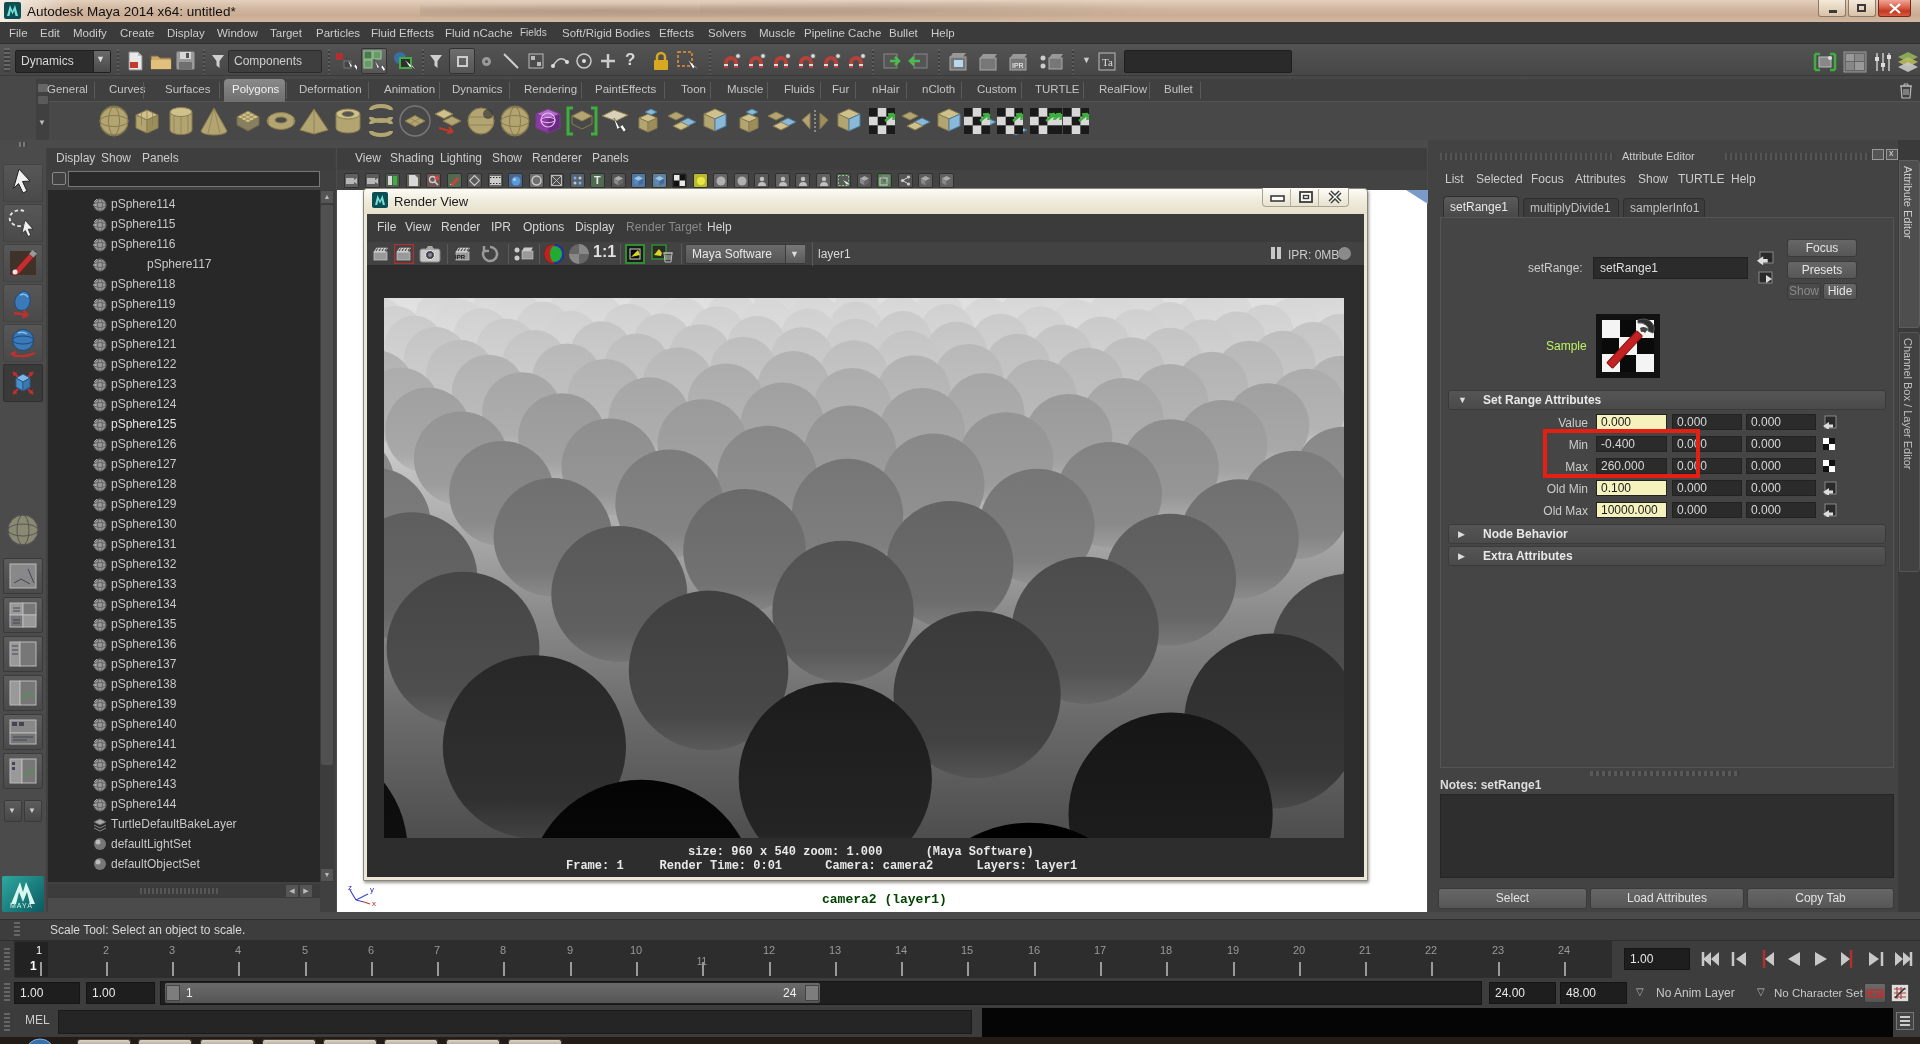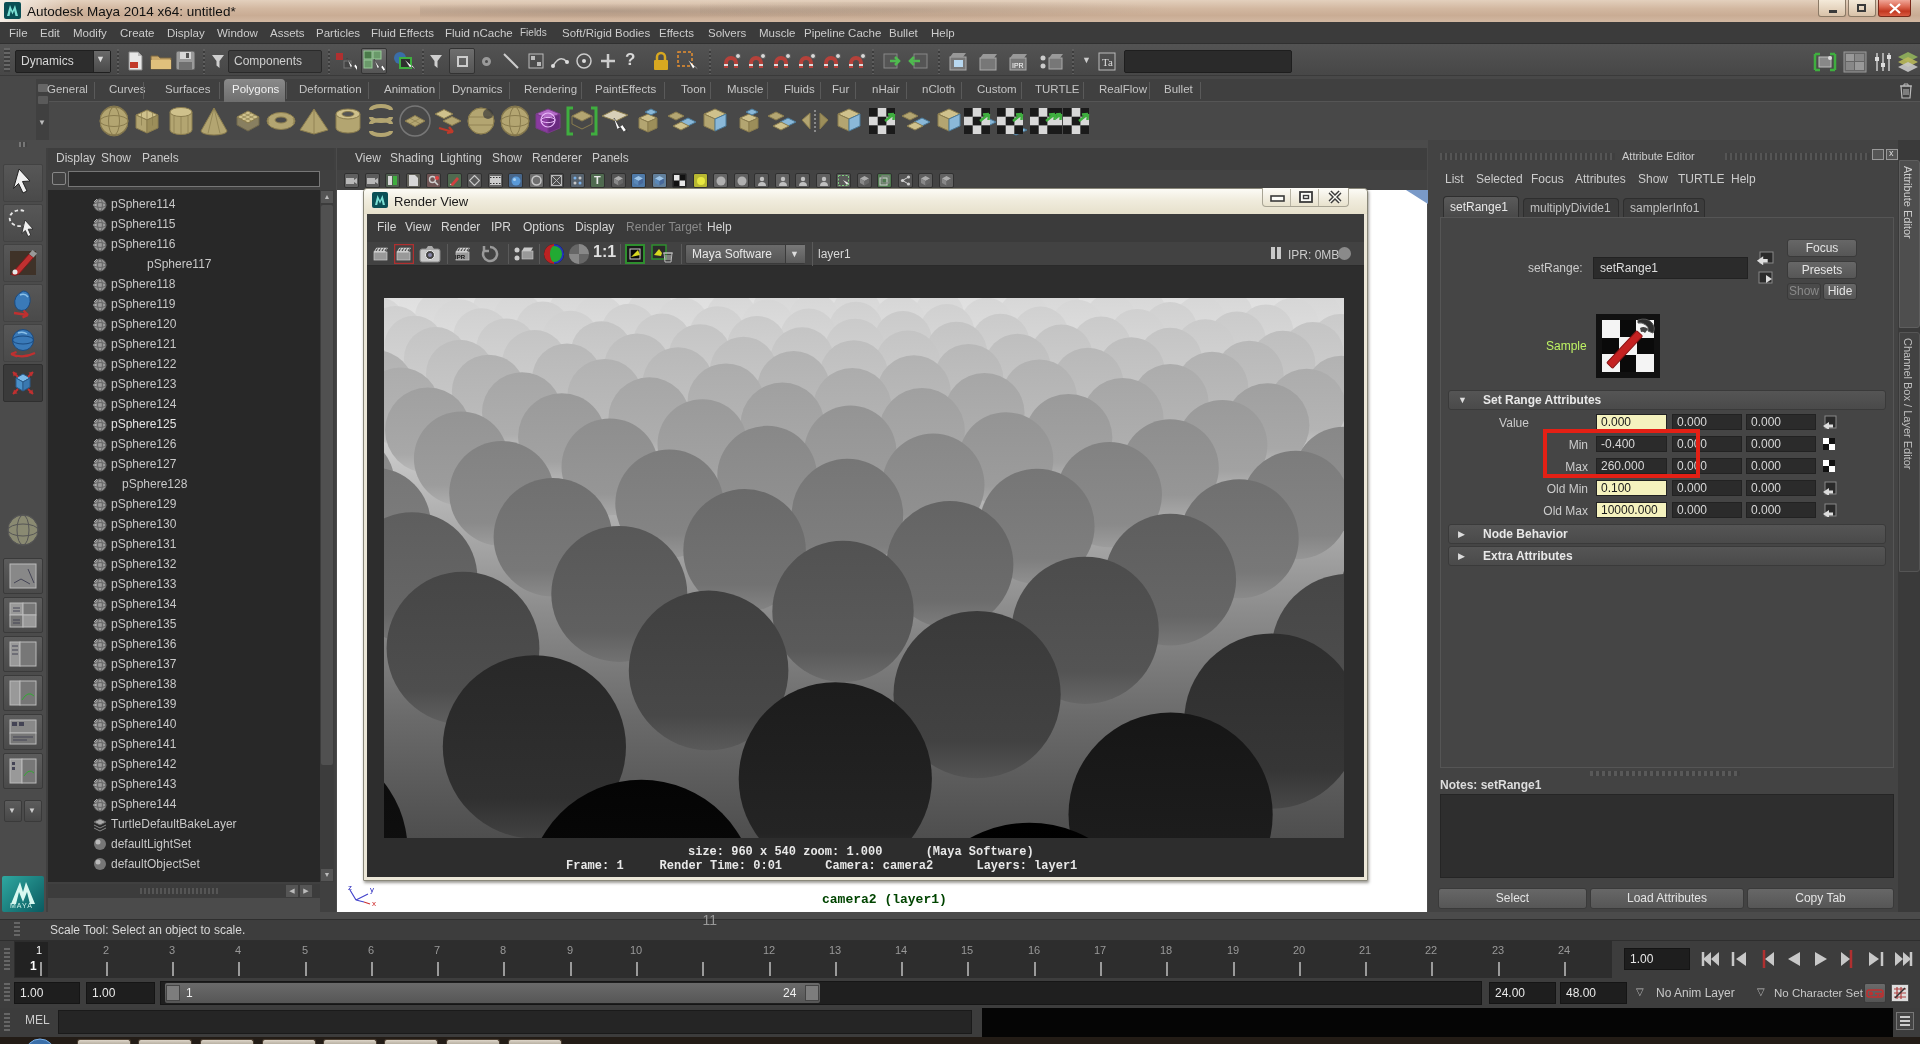--- a/index.html
+++ b/index.html
@@ -22,21 +22,21 @@
 <svg class="ab" style="left:1884px;top:2px;" width="22" height="13">
     <path d="M6 2 L16 11 M16 2 L6 11" stroke="#fff" stroke-width="2.2"></path>
   </svg>
 <div style="position:absolute;left:0px;top:22px;width:1920px;height:22px;background:#3b3b3b;border-bottom:1px solid #303030;"></div>
 <span class="tx" style="left:9px;top:27px;font-size:11.5px;color:#cccccc;">File</span>
 <span class="tx" style="left:40px;top:27px;font-size:11.5px;color:#cccccc;">Edit</span>
 <span class="tx" style="left:73px;top:27px;font-size:11.5px;color:#cccccc;">Modify</span>
 <span class="tx" style="left:120px;top:27px;font-size:11.5px;color:#cccccc;">Create</span>
 <span class="tx" style="left:167px;top:27px;font-size:11.5px;color:#cccccc;">Display</span>
 <span class="tx" style="left:217px;top:27px;font-size:11.5px;color:#cccccc;">Window</span>
-<span class="tx" style="left:270px;top:27px;font-size:11.5px;color:#cccccc;">Assets</span>
+<span class="tx" style="left:270px;top:27px;font-size:11.5px;color:#cccccc;">Target</span>
 <span class="tx" style="left:316px;top:27px;font-size:11.5px;color:#cccccc;">Particles</span>
 <span class="tx" style="left:371px;top:27px;font-size:11.5px;color:#cccccc;">Fluid Effects</span>
 <span class="tx" style="left:445px;top:27px;font-size:11.5px;color:#cccccc;">Fluid nCache</span>
 <span class="tx" style="left:520px;top:27px;font-size:10px;color:#cccccc;">Fields</span>
 <span class="tx" style="left:562px;top:27px;font-size:11.5px;color:#cccccc;">Soft/Rigid Bodies</span>
 <span class="tx" style="left:659px;top:27px;font-size:11.5px;color:#cccccc;">Effects</span>
 <span class="tx" style="left:708px;top:27px;font-size:11.5px;color:#cccccc;">Solvers</span>
 <span class="tx" style="left:759px;top:27px;font-size:11.5px;color:#cccccc;">Muscle</span>
 <span class="tx" style="left:804px;top:27px;font-size:11.5px;color:#cccccc;">Pipeline Cache</span>
 <span class="tx" style="left:889px;top:27px;font-size:11.5px;color:#cccccc;">Bullet</span>
@@ -684,21 +684,21 @@
     <ellipse cx="8" cy="8" rx="2.4" ry="6" fill="none" stroke="#666"></ellipse>
     <path d="M2 5 l3 -3 M1 8 h3" stroke="#ccc" stroke-width="0.8"></path>
   </svg>
 <span class="tx" style="left:111px;top:457px;font-size:12px;color:#c8c8c8;">pSphere127</span>
 <svg class="ab" style="left:92px;top:477;" width="15" height="15">
     <circle cx="8" cy="8" r="6" fill="#9a9a9a" stroke="#666"></circle>
     <ellipse cx="8" cy="8" rx="6" ry="2.4" fill="none" stroke="#666"></ellipse>
     <ellipse cx="8" cy="8" rx="2.4" ry="6" fill="none" stroke="#666"></ellipse>
     <path d="M2 5 l3 -3 M1 8 h3" stroke="#ccc" stroke-width="0.8"></path>
   </svg>
-<span class="tx" style="left:111px;top:477px;font-size:12px;color:#c8c8c8;margin-left:11px;">pSphere128</span>
+<span class="tx" style="left:111px;top:477px;font-size:12px;color:#c8c8c8;">pSphere128</span>
 <svg class="ab" style="left:92px;top:497;" width="15" height="15">
     <circle cx="8" cy="8" r="6" fill="#9a9a9a" stroke="#666"></circle>
     <ellipse cx="8" cy="8" rx="6" ry="2.4" fill="none" stroke="#666"></ellipse>
     <ellipse cx="8" cy="8" rx="2.4" ry="6" fill="none" stroke="#666"></ellipse>
     <path d="M2 5 l3 -3 M1 8 h3" stroke="#ccc" stroke-width="0.8"></path>
   </svg>
 <span class="tx" style="left:111px;top:497px;font-size:12px;color:#c8c8c8;">pSphere129</span>
 <svg class="ab" style="left:92px;top:517;" width="15" height="15">
     <circle cx="8" cy="8" r="6" fill="#9a9a9a" stroke="#666"></circle>
     <ellipse cx="8" cy="8" rx="6" ry="2.4" fill="none" stroke="#666"></ellipse>
@@ -1653,21 +1653,21 @@
     <rect x="40" y="40" width="18" height="18" fill="#f4f4f4"></rect>
     <g transform="rotate(-47 30 34)">
       <rect x="6" y="30" width="44" height="8" rx="1" fill="#c42222" stroke="#8a1414"></rect>
     </g>
     <path d="M42 6 q9 -3 14 3 q4 5 1 10 l-5 -2 q1 -4 -2 -6 q-4 -3 -8 -2 z" fill="#2e2e2e" stroke="#555"></path>
     <path d="M44 14 a7 7 0 0 1 8 1 l-3 4 a4 4 0 0 0 -4 -1 z" fill="#444"></path>
   </svg>
 <div style="position:absolute;left:1448px;top:390px;width:438px;height:20px;background:linear-gradient(180deg,#555,#4a4a4a);border:1px solid #3a3a3a;border-radius:3px;"></div>
 <span class="tx" style="left:1458px;top:395px;font-size:9px;color:#dddddd;">▼</span>
 <span class="tx" style="left:1483px;top:393px;font-size:12px;font-weight:bold;color:#e8e8e8;">Set Range Attributes</span>
-<div class="tx" style="left:1440px;top:416px;width:148px;font-size:12px;color:#cccccc;text-align:center;">Value</div>
+<div class="tx" style="left:1440px;top:416px;width:148px;font-size:12px;color:#cccccc;text-align:right;">Value</div>
 <div style="position:absolute;left:1596px;top:414px;width:71px;height:16px;background:#f5f2be;border:1px solid #222;"></div>
 <span class="tx" style="left:1601px;top:415px;font-size:12px;color:#1a1a1a;">0.000</span>
 <div style="position:absolute;left:1672px;top:414px;width:70px;height:16px;background:#2b2b2b;border:1px solid #222;"></div>
 <span class="tx" style="left:1677px;top:415px;font-size:12px;color:#d8d8d8;">0.000</span>
 <div style="position:absolute;left:1746px;top:414px;width:70px;height:16px;background:#2b2b2b;border:1px solid #222;"></div>
 <span class="tx" style="left:1751px;top:415px;font-size:12px;color:#d8d8d8;">0.000</span>
 <svg class="ab" style="left:1822px;top:415px;" width="15" height="14">
     <rect x="3" y="1" width="11" height="12" fill="#2a2a2a" stroke="#888"></rect>
     <path d="M1 11 l6 -4 v2.5 h4 v3 h-4 v2.5 z" fill="#ddd"></path>
   </svg>
@@ -1760,21 +1760,21 @@
 <div class="tx" style="left:356px;top:944px;width:30px;text-align:center;font-size:11px;color:#999999;">6</div>
 <div style="position:absolute;left:371px;top:962px;width:2px;height:14px;background:#9a9a9a;"></div>
 <div class="tx" style="left:422px;top:944px;width:30px;text-align:center;font-size:11px;color:#999999;">7</div>
 <div style="position:absolute;left:437px;top:962px;width:2px;height:14px;background:#9a9a9a;"></div>
 <div class="tx" style="left:488px;top:944px;width:30px;text-align:center;font-size:11px;color:#999999;">8</div>
 <div style="position:absolute;left:503px;top:962px;width:2px;height:14px;background:#9a9a9a;"></div>
 <div class="tx" style="left:555px;top:944px;width:30px;text-align:center;font-size:11px;color:#999999;">9</div>
 <div style="position:absolute;left:570px;top:962px;width:2px;height:14px;background:#9a9a9a;"></div>
 <div class="tx" style="left:621px;top:944px;width:30px;text-align:center;font-size:11px;color:#999999;">10</div>
 <div style="position:absolute;left:636px;top:962px;width:2px;height:14px;background:#9a9a9a;"></div>
-<div class="tx" style="left:687px;top:912px;width:30px;text-align:right;font-size:14px;color:#999999;">11</div>
+<div class="tx" style="left:687px;top:956px;width:30px;text-align:center;font-size:10px;color:#999999;">11</div>
 <div style="position:absolute;left:702px;top:962px;width:2px;height:14px;background:#9a9a9a;"></div>
 <div class="tx" style="left:754px;top:944px;width:30px;text-align:center;font-size:11px;color:#999999;">12</div>
 <div style="position:absolute;left:769px;top:962px;width:2px;height:14px;background:#9a9a9a;"></div>
 <div class="tx" style="left:820px;top:944px;width:30px;text-align:center;font-size:11px;color:#999999;">13</div>
 <div style="position:absolute;left:835px;top:962px;width:2px;height:14px;background:#9a9a9a;"></div>
 <div class="tx" style="left:886px;top:944px;width:30px;text-align:center;font-size:11px;color:#999999;">14</div>
 <div style="position:absolute;left:901px;top:962px;width:2px;height:14px;background:#9a9a9a;"></div>
 <div class="tx" style="left:952px;top:944px;width:30px;text-align:center;font-size:11px;color:#999999;">15</div>
 <div style="position:absolute;left:967px;top:962px;width:2px;height:14px;background:#9a9a9a;"></div>
 <div class="tx" style="left:1019px;top:944px;width:30px;text-align:center;font-size:11px;color:#999999;">16</div>

